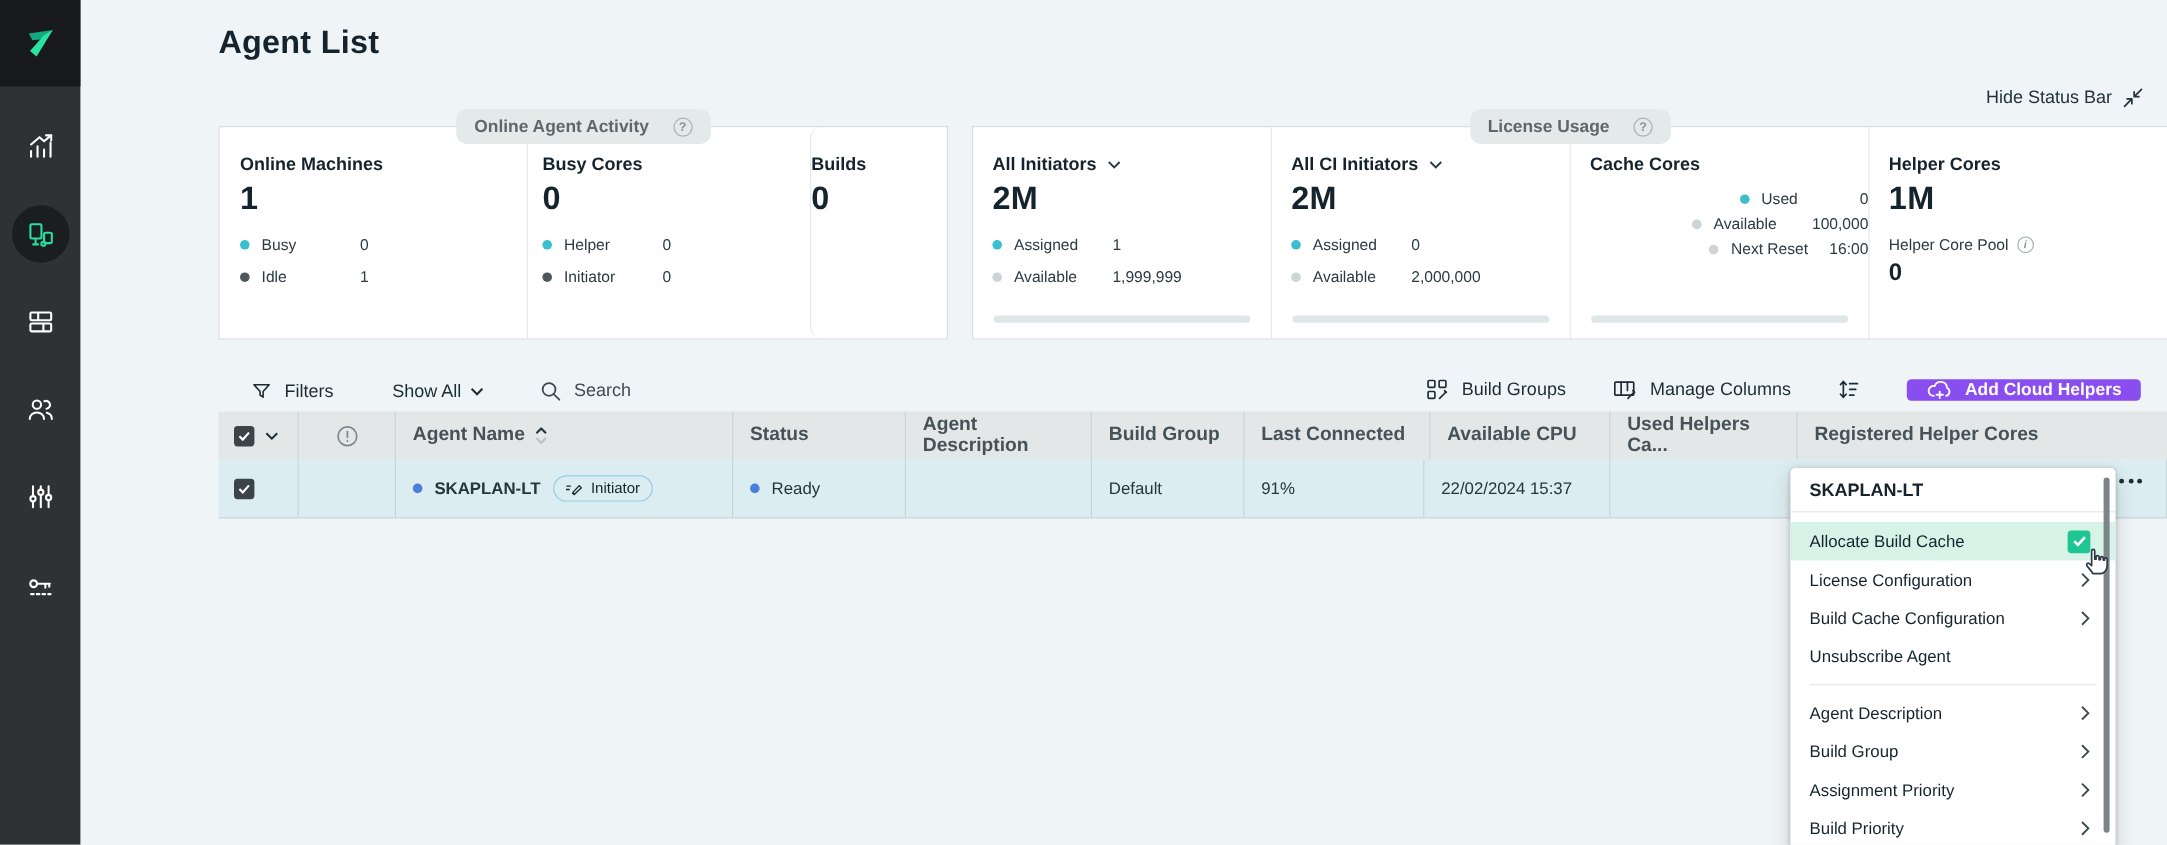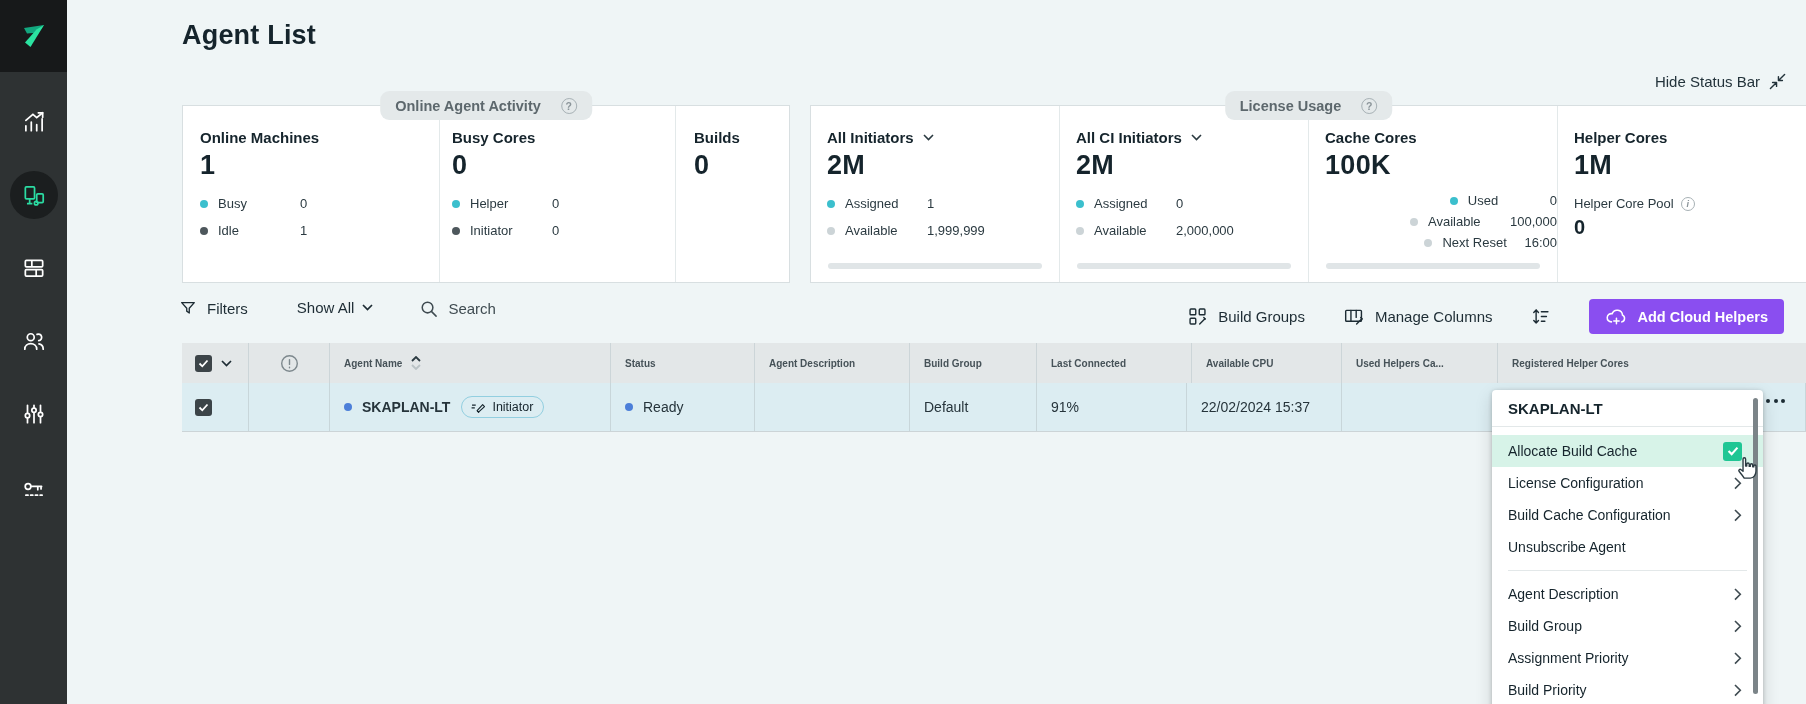--- a/index.html
+++ b/index.html
@@ -29,50 +29,50 @@
   .panel.license { flex:1; border-right:none; }
   .pill { position:absolute; top:-15px; left:50%; transform:translateX(-50%); background:#e4e9ea; border-radius:9px;
           height:29px; display:flex; align-items:center; gap:20px; padding:0 15px; font-size:14.5px; font-weight:700;
           color:#5d686d; white-space:nowrap; z-index:2; }
   .qmark { width:16px; height:16px; border:1.3px solid #a7b1b5; border-radius:50%; font-size:10.5px; color:#8a9499;
            display:inline-flex; align-items:center; justify-content:center; font-weight:700; cursor:pointer; }
   .panel-cols { display:flex; height:100%; }
   .pcol { padding:23px 0 0 17px; position:relative; }
   .activity .pcol:nth-child(1){ width:256px; }
   .activity .pcol:nth-child(2){ width:236px; padding-left:12px; }
-  .activity .pcol:nth-child(3){ flex:1; padding-left:18px; }
+  .activity .pcol:nth-child(3){ flex:1; padding-left:0;border-radius:10px; }
   .license .pcol { flex:1; padding-left:16px; }
   .pcol + .pcol { border-left:1px solid #e3e9ea; }
   .pcol-title { font-size:15px; font-weight:700; display:flex; align-items:center; gap:9px; }
   .pcol-title .dd { cursor:pointer; }
   .pcol-value { font-size:27px; font-weight:700; margin-top:4px; letter-spacing:.3px; }
   .legend { margin-top:15px; display:flex; flex-direction:column; gap:12px; }
   .lrow { display:flex; align-items:center; font-size:13px; color:#2b3a41; }
   .lrow .dot { width:8px; height:8px; border-radius:50%; margin-right:10px; flex:none; }
   .lrow .llabel { width:82px; }
   .dot.teal { background:#3bbfcd; } .dot.dark { background:#4d575c; } .dot.light { background:#ccd4d7; }
   .progress { position:absolute; bottom:13px; left:17px; right:17px; height:6px; background:#e0e5e7; border-radius:3px; overflow:hidden; }
   .progress .fill { height:100%; width:0; background:#3bbfcd; border-radius:3px; }
   .pool-label { margin-top:15px; font-size:13px; color:#2b3a41; display:flex; align-items:center; gap:7px; }
   .pool-value { font-size:20px; font-weight:700; margin-top:5px; }
 
   
-  .toolbar { position:absolute; top:299px; left:168px; right:22px; height:36px; display:flex; align-items:flex-start; font-size:15px; color:#1d2c34; }
+  .toolbar { position:absolute; top:299px; left:198px; right:22px; height:36px; display:flex; align-items:flex-end; font-size:15px; color:#1d2c34; }
   .tb-item { display:flex; align-items:center; gap:10px; cursor:pointer; }
   .tb-filters { margin-left:11px; }
   .tb-showall { margin-left:49px; gap:8px; }
   .tb-search { margin-left:46px; color:#3f4b51; }
   .tb-right { margin-left:auto; display:flex; align-items:center; gap:38px; }
-  .btn-primary { height:35px; padding:0 16px; border:none; border-radius:4px; background:#8a4ef0; color:#fff;
+  .btn-primary { height:18px; padding:0 16px; border:none; border-radius:4px; background:#8a4ef0; color:#fff;
                  font-size:14.5px; font-weight:700; display:flex; align-items:center; gap:10px; cursor:pointer;
                  font-family:inherit; }
 
   
   .table { position:absolute; top:343px; left:182px; right:0; z-index:1; }
-  .thead { display:flex; height:40px; background:#e3e7e8; font-size:10px; font-weight:700; color:#465258; }
+  .thead { display:flex; height:40px; background:#e3e7e8; font-size:16px; font-weight:700; color:#465258; }
   .th, .td { display:flex; align-items:center; padding:0 14px; border-right:1px solid #ccd5d8; flex:none; }
   .c0 { width:67px; padding:0 0 0 13px; gap:9px; }
   .c1 { width:81px; justify-content:center; }
   .c2 { width:281px; } .c3 { width:144px; } .c4 { width:155px; } .c5 { width:127px; }
   .c6 { width:150px; } .c7 { width:155px; } .c8 { width:156px; }
   .c9 { flex:1 !important; border-right:none; }
   .trow { display:flex; height:49px; background:#dcedf2; border-bottom:1px solid #ccd4d7; font-size:14px; color:#26343b; cursor:pointer; }
   .trow .td { border-right:1px solid #c8d6da; }
   .checkbox { width:17px; height:17px; background:#3c4448; border-radius:3px; display:flex; align-items:center; justify-content:center; cursor:pointer; flex:none; }
   .sortstack { display:flex; flex-direction:column; gap:2px; margin-left:9px; cursor:pointer; }
@@ -265,21 +265,20 @@
             <span class="llabel">Available</span>
             <span>2,000,000</span>
           </div>
         </div>
         <div class="progress">
             <div class="fill"></div>
           </div>
       </div>
       <div class="pcol">
         <div class="pcol-title">Cache Cores</div>
-        <div class="pcol-value">100K</div>
         <div class="legend" style="margin-top:12px; gap:6px;align-items:flex-end;">
           <div class="lrow">
             <span class="dot teal"></span>
             <span class="llabel">Used</span>
             <span>0</span>
           </div>
           <div class="lrow">
             <span class="dot light"></span>
             <span class="llabel">Available</span>
             <span>100,000</span>

